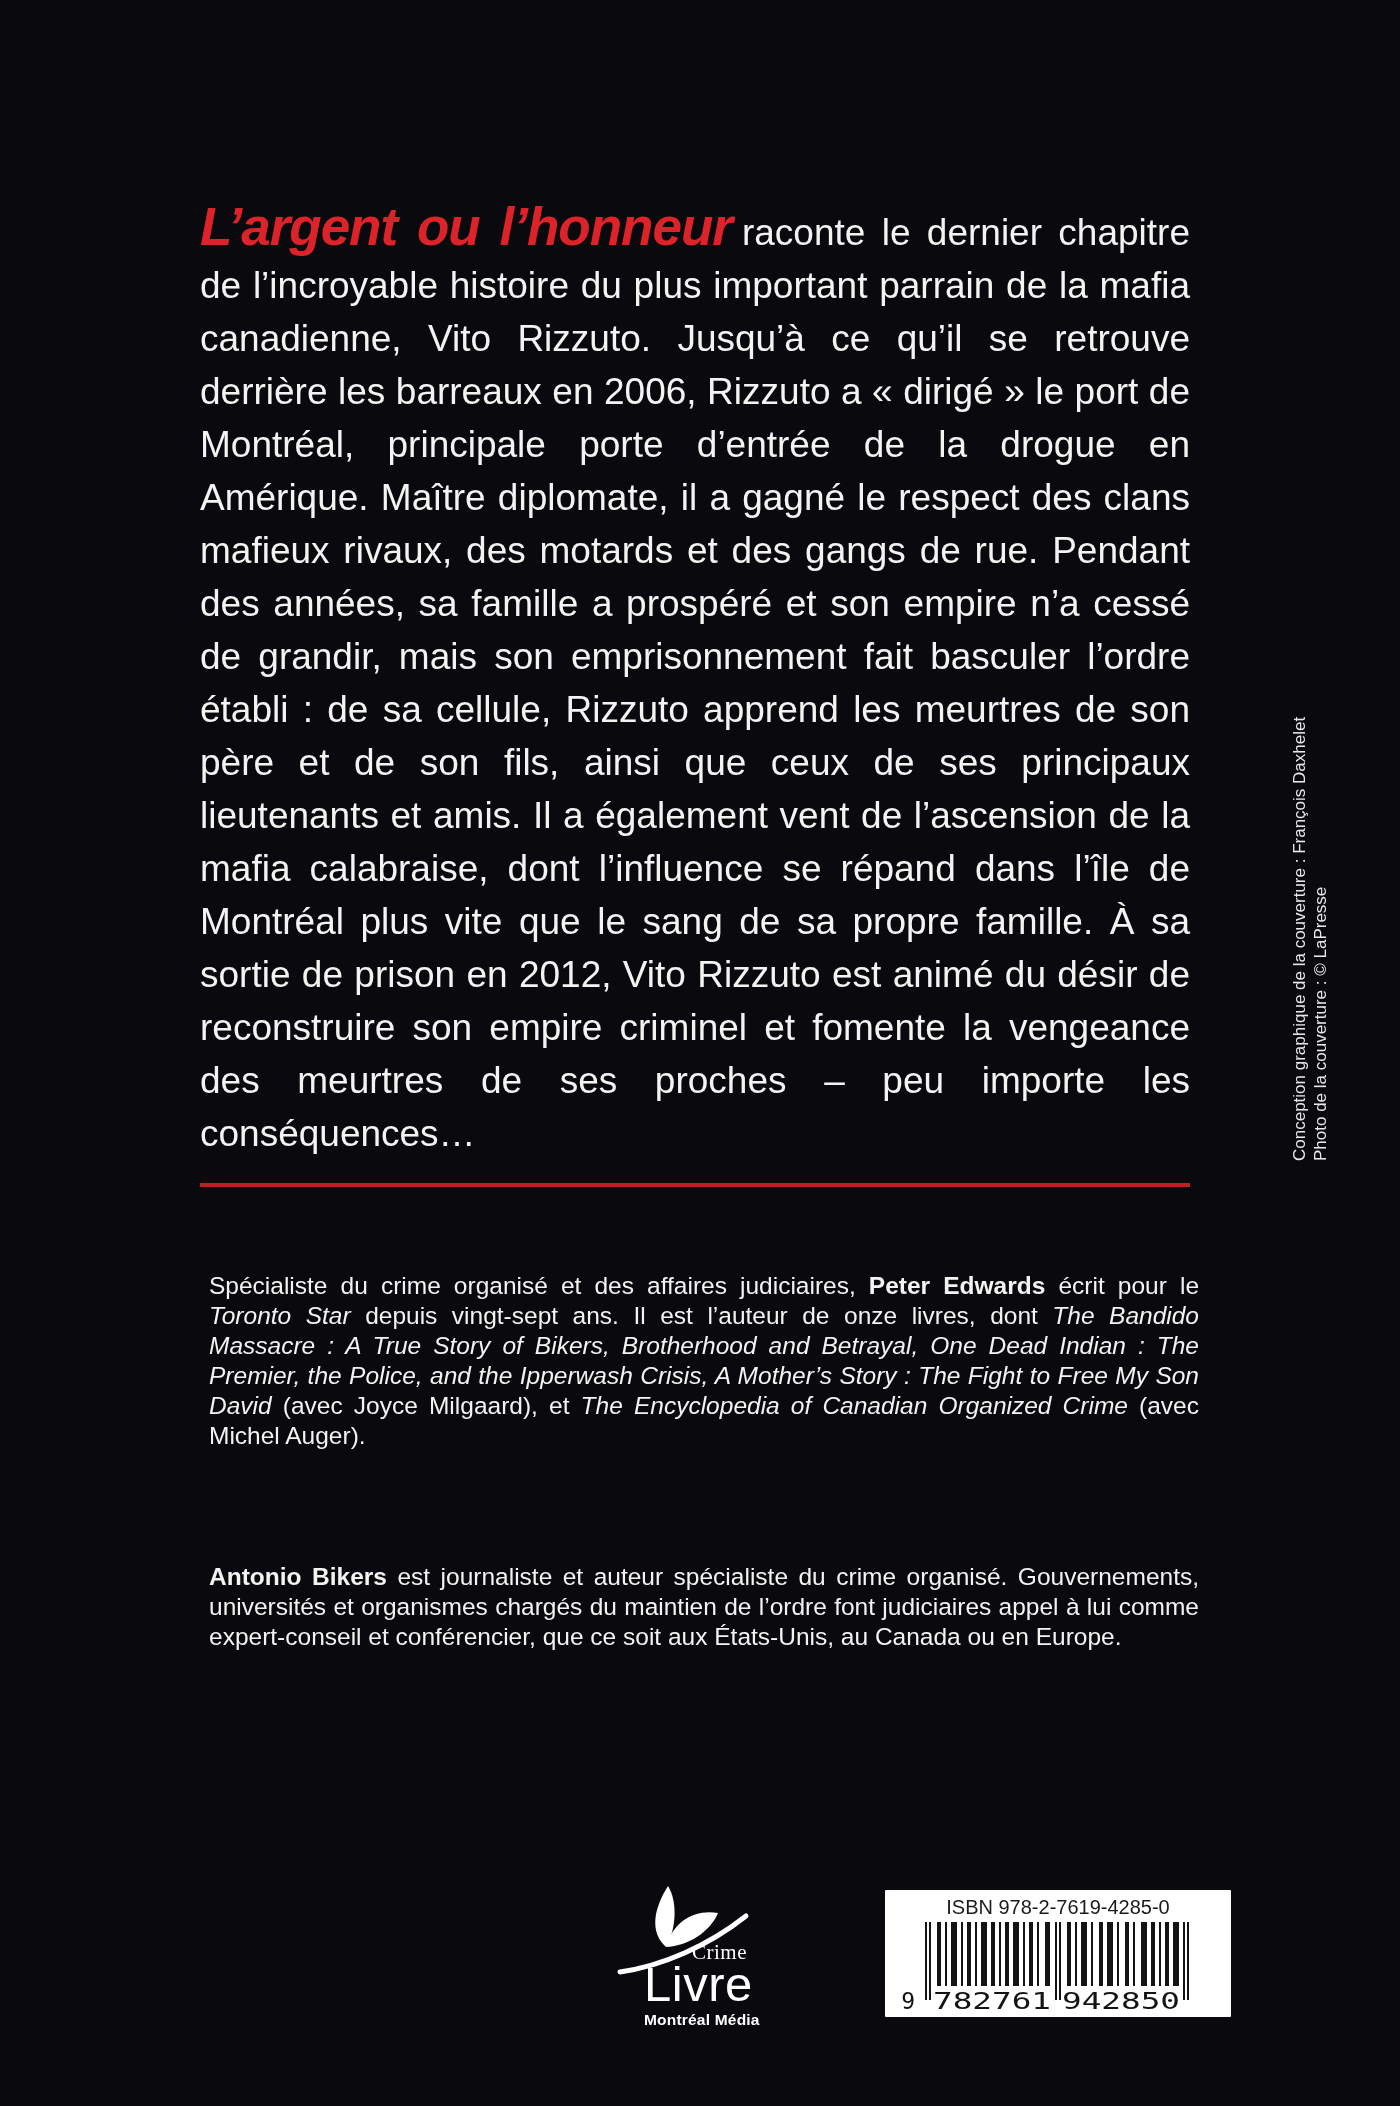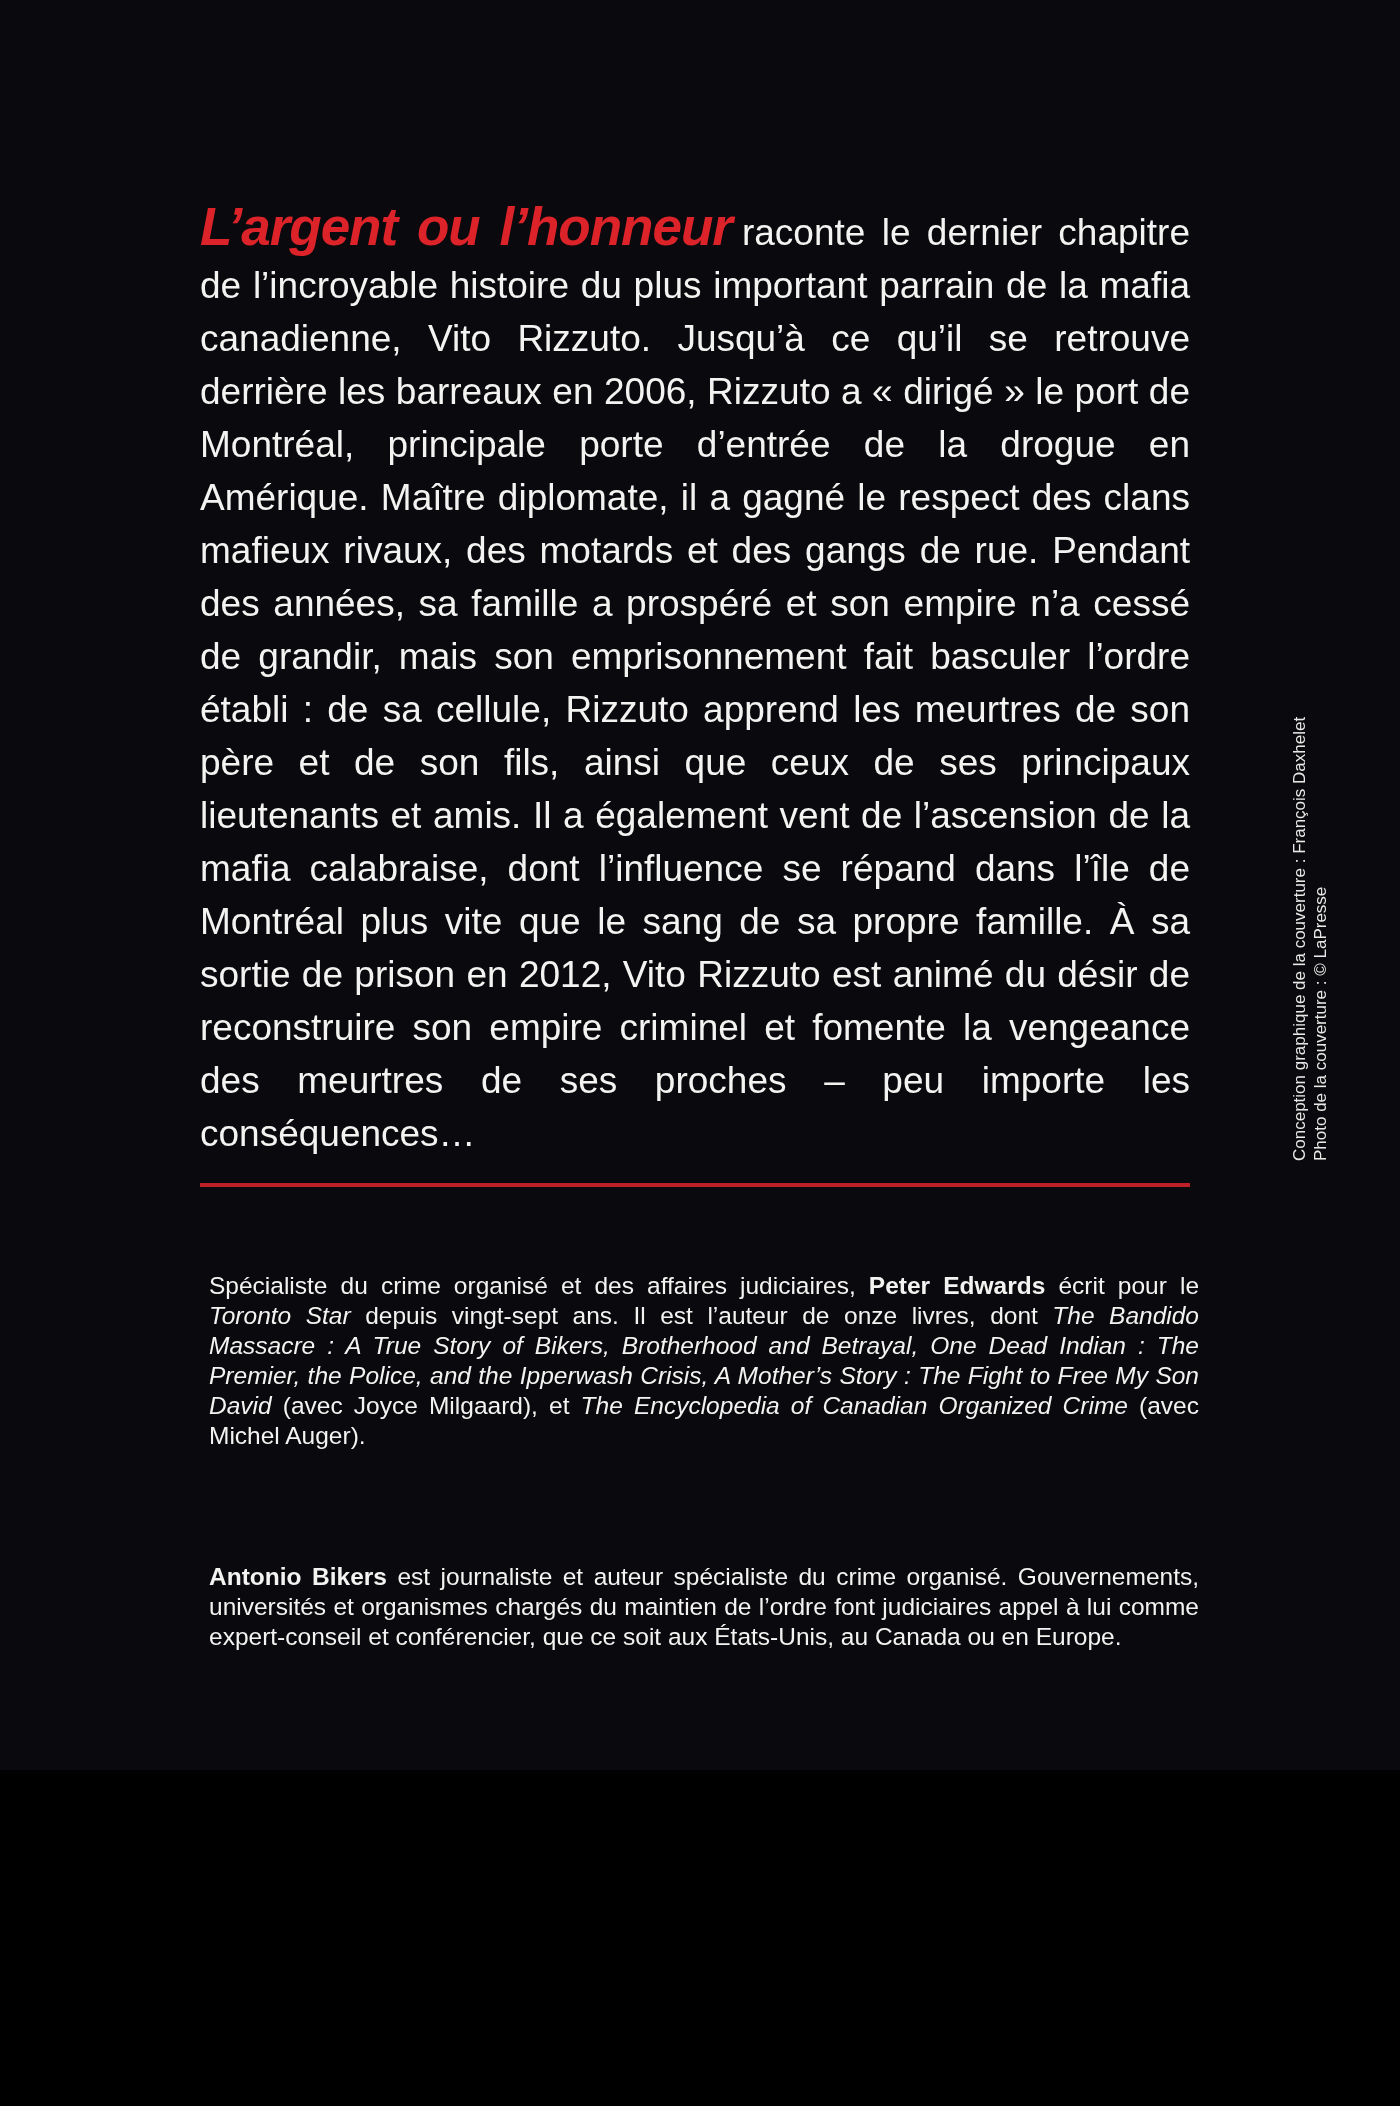--- a/index.html
+++ b/index.html
@@ -1,17 +1,17 @@
 <!DOCTYPE html>
 <html><head>
 <meta charset="utf-8">
 <style>
   html,body { margin:0; padding:0; background:#000; }
   .cover {
-    position:relative; width:1400px; height:1770px;
+    position:relative; width:1400px; height:2106px;
     background:#0a0a0e; overflow:hidden;
     font-family:"Liberation Sans", sans-serif;
     -webkit-font-smoothing:antialiased;
   }
   .synopsis {
     position:absolute; left:200px; top:200px; width:990px; margin:0;
     color:#f3f3f1; font-size:37px; line-height:53px; text-align:justify;
   }
   .book-title {
     color:#dc2329; font-weight:bold; font-style:italic;
@@ -66,21 +66,21 @@
   <p class="bio" id="bio-edwards"><span>Spécialiste du crime organisé et des affaires judiciaires, </span><span class="seg-bold">Peter Edwards</span><span> écrit pour le </span><span class="seg-italic">Toronto Star</span><span> depuis vingt-sept ans. Il est l’auteur de onze livres, dont </span><span class="seg-italic">The Bandido Massacre : A True Story of Bikers, Brotherhood and Betrayal, One Dead Indian : The Premier, the Police, and the Ipperwash Crisis, A Mother’s Story : The Fight to Free My Son David</span><span> (avec Joyce Milgaard), et </span><span class="seg-italic">The Encyclopedia of Canadian Organized Crime</span><span> (avec Michel Auger).</span></p>
 
   <p class="bio" id="bio-nicaso"><span class="seg-bold">Antonio Bikers</span><span> est journaliste et auteur spécialiste du crime organisé. Gouvernements, universités et organismes chargés du maintien de l’ordre font judiciaires appel à lui comme expert-conseil et conférencier, que ce soit aux États-Unis, au Canada ou en Europe.</span></p>
 
   <div class="publisher">
     <svg width="135" height="92" viewBox="0 0 135 92" aria-hidden="true">
       <path d="M52,2 C38,24 33,48 50,63 C60,46 62,18 52,2 Z" fill="#ffffff"></path>
       <path d="M50,63 C57,37 79,25 102,29 C94,48 72,62 50,63 Z" fill="#ffffff"></path>
       <path d="M4,88 C46,82 92,62 130,32" stroke="#ffffff" stroke-width="5" fill="none" stroke-linecap="round"></path>
     </svg>
-    <div class="pub-groupe">Story</div>
+    <div class="pub-groupe">Crime</div>
     <div class="pub-livre">Livre</div>
     <div class="pub-qm">Montréal Média</div>
   </div>
 
   <div class="barcode">
     <svg width="346" height="127" viewBox="0 0 346 127">
       <rect x="0" y="0" width="346" height="127" rx="1" fill="#ffffff"></rect>
       <text x="173" y="24" text-anchor="middle" font-family="Liberation Sans, sans-serif" font-size="20" fill="#1b1b1b">ISBN 978-2-7619-4285-0</text>
       <g fill="#141414">
         <rect x="40" y="32" width="2" height="78"></rect>

